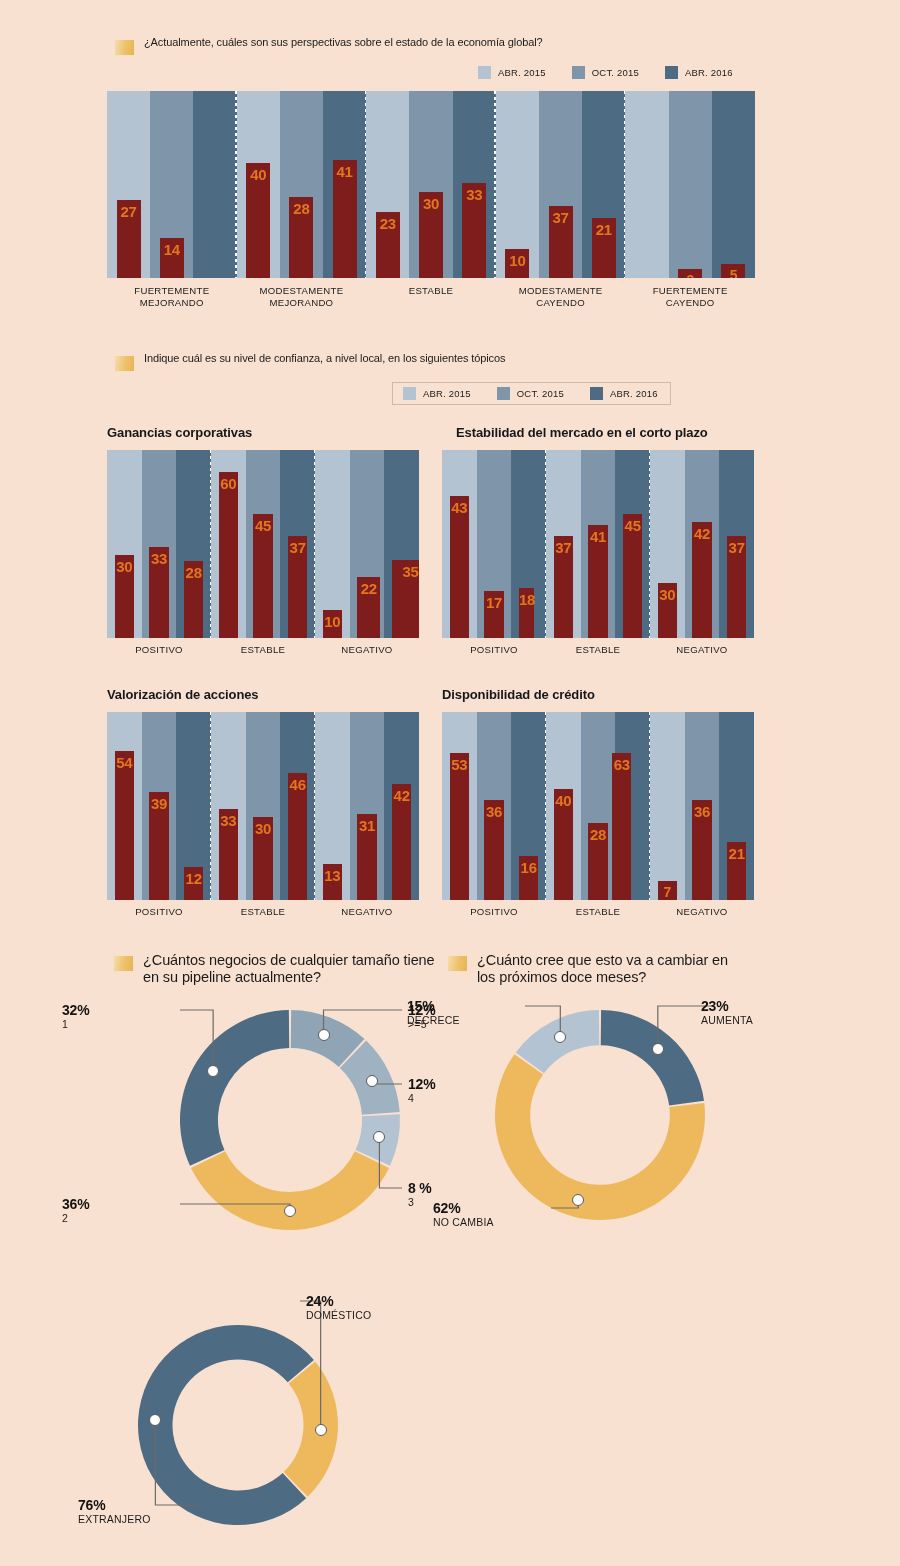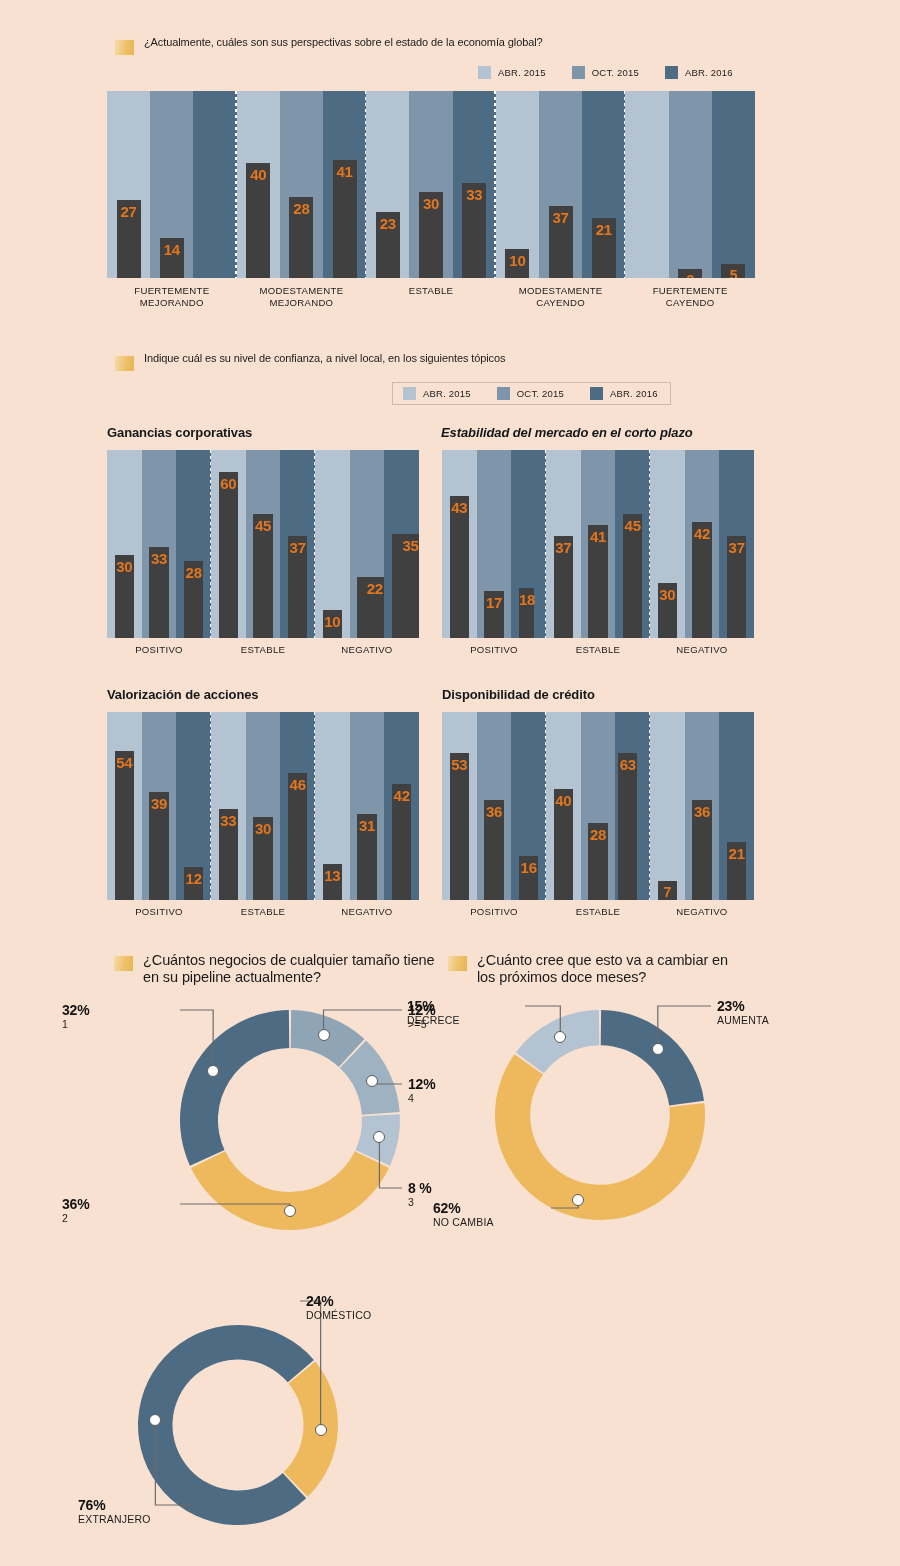--- a/index.html
+++ b/index.html
@@ -31,21 +31,21 @@
   }
   .lg-item { display: flex; align-items: center; gap: 7px; }
   .lg-sw { width: 13px; height: 13px; flex: 0 0 13px; }
   .lg-label { font-size: 9.5px; color: #1b1b1b; letter-spacing: 0.2px; }
 
   
   .plot { position: relative; overflow: hidden; }
   .band { position: absolute; top: 0; bottom: 0; }
   .sep  { position: absolute; top: 0; bottom: 0; width: 3px;
           background: repeating-linear-gradient(to bottom, #ffffff 0 3px, rgba(255,255,255,0) 3px 6px); }
-  .bar  { position: absolute; bottom: 0; background: #404040; }
+  .bar  { position: absolute; bottom: 0; background: #7f1d1d; }
   .bval { position: absolute; left: 0; right: 0; top: 3px; text-align: center;
           font-size: 15px; font-weight: bold; color: #e2761f; letter-spacing: -0.3px; }
   .bval.sm { font-size: 14px; }
   .xlabels { position: absolute; left: 0; right: 0; display: flex; }
   .xlab { flex: 1; text-align: center; font-size: 9.6px; color: #1b1b1b;
           line-height: 1.22; letter-spacing: 0.3px; }
 
   .sub-title { font-size: 13px; font-weight: bold; color: #15181b; letter-spacing: -0.1px; }
 
   
@@ -195,35 +195,35 @@
       <div class="band" style="left: 173.333px; width: 35.2667px; background: rgb(77, 107, 131);"></div>
       <div class="bar" style="left: 180.96px; width: 19.4133px; height: 102.294px;">
         <div class="bval">37</div>
       </div>
       <div class="sep" style="left: 206.5px;"></div>
       <div class="band" style="left: 208px; width: 35.2667px; background: rgb(180, 195, 209);"></div>
       <div class="bar" style="left: 215.627px; width: 19.4133px; height: 27.6471px;">
         <div class="bval">10</div>
       </div>
       <div class="band" style="left: 242.667px; width: 35.2667px; background: rgb(127, 149, 169);"></div>
-      <div class="bar" style="left: 250.293px; width: 35px; height: 60.8235px;">
+      <div class="bar" style="left: 250.293px; width: 23px; height: 60.8235px;">
         <div class="bval">22</div>
       </div>
       <div class="band" style="left: 277.333px; width: 35.2667px; background: rgb(77, 107, 131);"></div>
-      <div class="bar" style="left: 284.96px; width: 19.4133px; height: 104px; padding-left: 37px;">
+      <div class="bar" style="left: 284.96px; width: 19.4133px; height: 78px; padding-left: 37px;">
         <div class="bval">35</div>
       </div>
     </div>
   <div class="xlabels" id="xlab-1" style="position:absolute;left:107px;top:644px;width:312px;">
       <div class="xlab">POSITIVO</div>
       <div class="xlab">ESTABLE</div>
       <div class="xlab">NEGATIVO</div>
     </div>
 
-  <div class="sub-title" style="position:absolute;left:441px;top:425px;font-style:italic;">Estabilidad del mercado en el corto plazo</div>
+  <div class="sub-title" style="position:absolute;left:456px;top:425px;">Estabilidad del mercado en el corto plazo</div>
   <div class="plot" id="plot-2" style="position:absolute;left:442px;top:450px;width:312px;height:188px;">
       <div class="band" style="left: 0px; width: 35.2667px; background: rgb(180, 195, 209);"></div>
       <div class="bar" style="left: 7.62667px; width: 19.4133px; height: 142px;">
         <div class="bval">43</div>
       </div>
       <div class="band" style="left: 34.6667px; width: 35.2667px; background: rgb(127, 149, 169);"></div>
       <div class="bar" style="left: 42.2933px; width: 19.4133px; height: 47px;">
         <div class="bval">17</div>
       </div>
       <div class="band" style="left: 69.3333px; width: 35.2667px; background: rgb(77, 107, 131);"></div>
@@ -327,21 +327,21 @@
       <div class="sep" style="left: 102.5px;"></div>
       <div class="band" style="left: 104px; width: 35.2667px; background: rgb(180, 195, 209);"></div>
       <div class="bar" style="left: 111.627px; width: 19.4133px; height: 110.588px;">
         <div class="bval">40</div>
       </div>
       <div class="band" style="left: 138.667px; width: 35.2667px; background: rgb(127, 149, 169);"></div>
       <div class="bar" style="left: 146.293px; width: 19.4133px; height: 77.4118px;">
         <div class="bval">28</div>
       </div>
       <div class="band" style="left: 173.333px; width: 35.2667px; background: rgb(77, 107, 131);"></div>
-      <div class="bar" style="left: 176px; width: 19.4133px; height: 147px;">
+      <div class="bar" style="left: 170px; width: 19.4133px; height: 147px;">
         <div class="bval">63</div>
       </div>
       <div class="sep" style="left: 206.5px;"></div>
       <div class="band" style="left: 208px; width: 35.2667px; background: rgb(180, 195, 209);"></div>
       <div class="bar" style="left: 215.627px; width: 19.4133px; height: 19.3529px;">
         <div class="bval sm">7</div>
       </div>
       <div class="band" style="left: 242.667px; width: 35.2667px; background: rgb(127, 149, 169);"></div>
       <div class="bar" style="left: 250.293px; width: 19.4133px; height: 99.5294px;">
         <div class="bval">36</div>
@@ -401,21 +401,21 @@
   <div class="donut-wrap" id="donut-1" style="left:495px;top:1010px;width:210px;height:210px;"><svg width="210" height="210" viewBox="0 0 210 210" style="overflow: visible;">
         <path d="M 106.0995373322058 0.005757216621219641 A 105 105 0 0 1 209.02852324950157 90.74986489439803 L 174.17896796091856 95.52366015477469 A 69.825 69.825 0 0 0 105.73119232591685 35.17882854905311 Z" fill="#4d6b83"></path>
         <path d="M 209.30414038804162 92.931599198249 A 105 105 0 1 1 19.411581448501806 44.17547690401872 L 48.0837016632537 64.55169214117245 A 69.825 69.825 0 1 0 174.36225335804767 96.97451346683559 Z" fill="#edb95c"></path>
         <path d="M 20.704165104932983 42.39638812861034 A 105 105 0 0 1 103.90046266779414 0.005757216621219641 L 104.2688076740831 35.17882854905311 A 69.825 69.825 0 0 0 48.94326979478043 63.36859810552588 Z" fill="#b4c3d1"></path>
       </svg><svg width="210" height="210" style="position: absolute; left: 0px; top: 0px; overflow: visible; pointer-events: none;">
         <path d="M 65.31555544151686 27.114892204384304 L 65.31555544151686 -4 L 30 -4" stroke="#6b6b6b" stroke-width="1.2" fill="none"></path>
       </svg><svg width="210" height="210" style="position: absolute; left: 0px; top: 0px; overflow: visible; pointer-events: none;">
         <path d="M 83.26139523820214 189.66627557215645 L 83.26139523820214 198 L 56 198" stroke="#6b6b6b" stroke-width="1.2" fill="none"></path>
       </svg><svg width="210" height="210" style="position: absolute; left: 0px; top: 0px; overflow: visible; pointer-events: none;">
         <path d="M 162.80692342760372 39.43091612592745 L 162.80692342760372 -4 L 216 -4" stroke="#6b6b6b" stroke-width="1.2" fill="none"></path>
-      </svg><div style="position: absolute; left: 156.807px; top: 33.4309px; width: 12px; height: 12px; border-radius: 50%; background: rgb(255, 255, 255); border: 1.6px solid rgb(90, 90, 90); z-index: 5;"></div><div class="callout right" style="left: 222px; top: -12px; width: 140px;">
+      </svg><div style="position: absolute; left: 156.807px; top: 33.4309px; width: 12px; height: 12px; border-radius: 50%; background: rgb(255, 255, 255); border: 1.6px solid rgb(90, 90, 90); z-index: 5;"></div><div class="callout right" style="left: 206px; top: -12px; width: 140px;">
         <div class="callout-val">23%</div>
         <div class="callout-sub">AUMENTA</div>
       </div><div style="position: absolute; left: 77.2614px; top: 183.666px; width: 12px; height: 12px; border-radius: 50%; background: rgb(255, 255, 255); border: 1.6px solid rgb(90, 90, 90); z-index: 5;"></div><div class="callout left" style="left: -62px; top: 190px; width: 140px;">
         <div class="callout-val">62%</div>
         <div class="callout-sub">NO CAMBIA</div>
       </div><div style="position: absolute; left: 59.3156px; top: 21.1149px; width: 12px; height: 12px; border-radius: 50%; background: rgb(255, 255, 255); border: 1.6px solid rgb(90, 90, 90); z-index: 5;"></div><div class="callout left" style="left: -88px; top: -12px; width: 140px;">
         <div class="callout-val">15%</div>
         <div class="callout-sub">DECRECE</div>
       </div></div>
 

